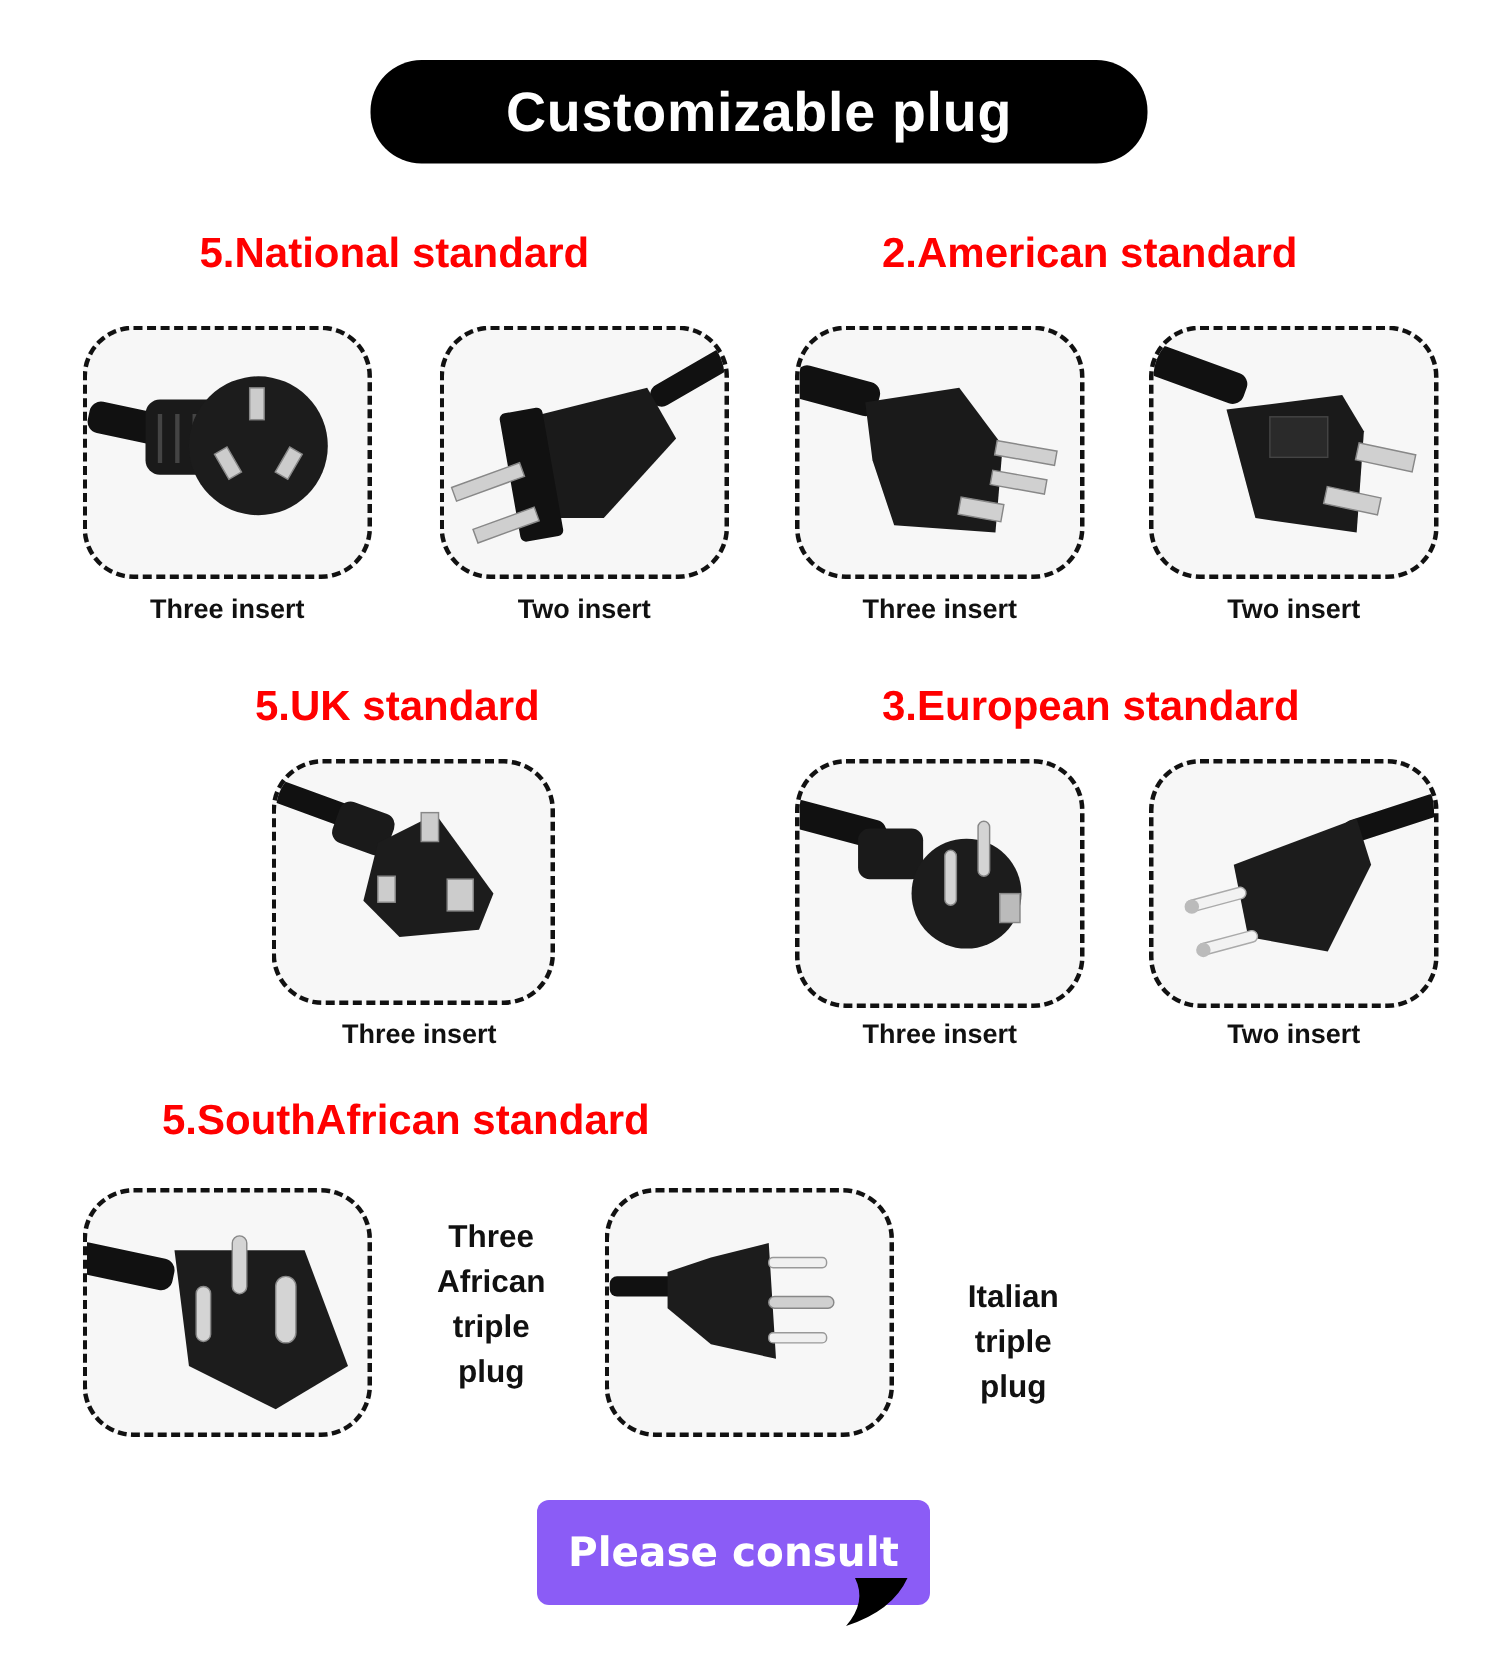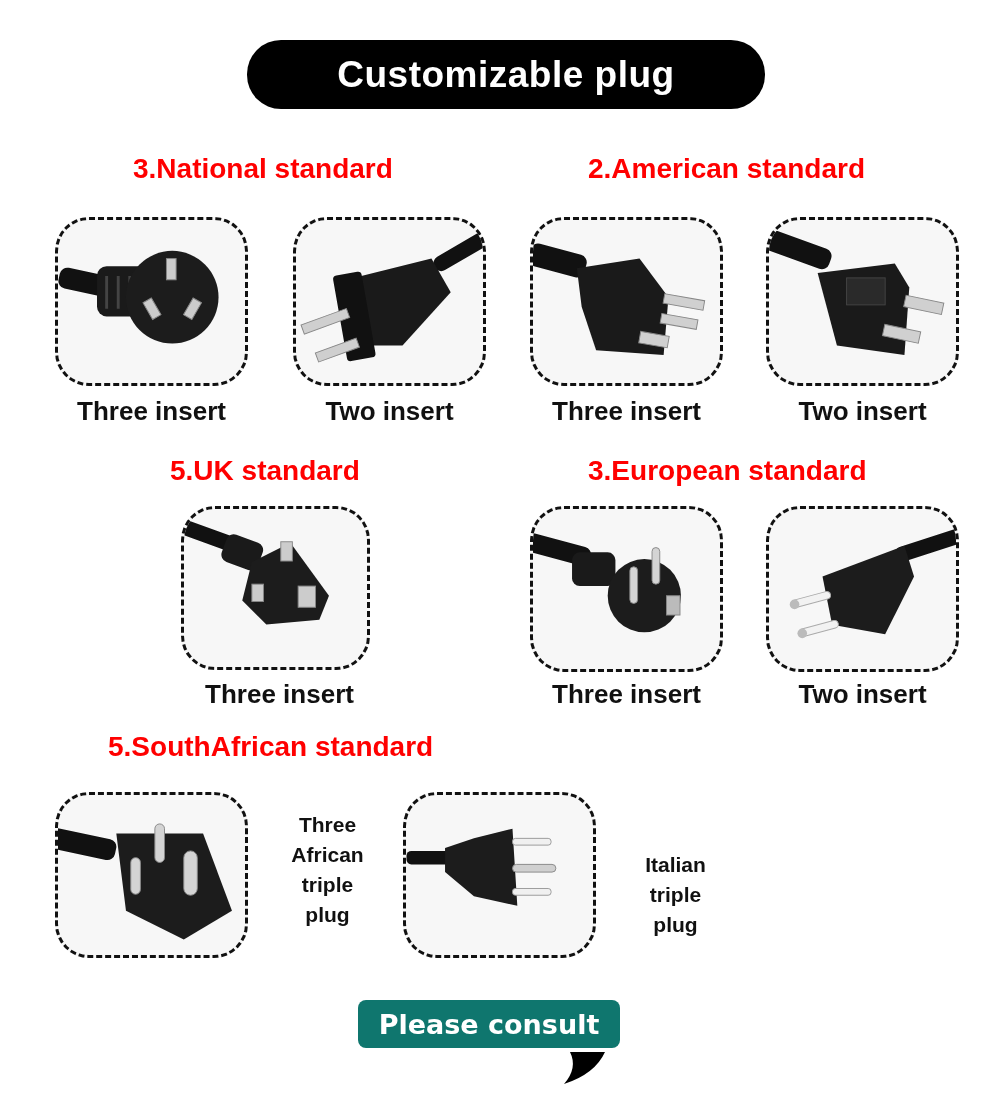--- a/index.html
+++ b/index.html
@@ -6,32 +6,32 @@
   body { width:1000px; height:1109px; position:relative; overflow:hidden;
          font-family:"Liberation Sans", sans-serif; }
   .abs { position:absolute; }
   .title-pill { left:247px; top:40px; width:518px; height:69px; background:#000;
     border-radius:34px; color:#fff; font-family:Liberation Sans, sans-serif; font-weight:bold;
     font-size:37px; display:flex; align-items:center; justify-content:center; letter-spacing:0.5px; }
   .heading { color:#ff0000; font-weight:bold; font-size:28px; white-space:nowrap; }
   .card { border:3px dashed #111; border-radius:34px; box-sizing:border-box; overflow:hidden;
     background:#f7f7f7; }
   .card svg { width:100%; height:100%; display:block; }
-  .caption { color:#111; font-weight:bold; font-size:26px; text-align:center; white-space:nowrap; }
+  .caption { color:#111; font-weight:bold; font-size:18px; text-align:center; white-space:nowrap; }
   .side-label { color:#111; font-weight:bold; font-size:21px; text-align:center; line-height:30px; }
-  .consult { left:358px; top:1000px; width:262px; height:48px; background:#0f766e; border-radius:8px;
+  .consult { left:358px; top:1000px; width:262px; height:70px; background:#8b5cf6; border-radius:8px;
     color:#fff; font-family:"DejaVu Sans", sans-serif; font-weight:bold; font-size:27px;
     display:flex; align-items:center; justify-content:center; }
 </style>
 </head>
 <body>
 
 <div class="abs title-pill">Customizable  plug</div>
 
-<div class="abs heading" style="left:133px;top:153px;">3.National standard</div>
+<div class="abs heading" style="left:133px;top:153px;">5.National standard</div>
 <div class="abs card" style="left:55px;top:217px;width:193px;height:169px;">
   <svg viewBox="0 0 193 169">
     <rect x="0" y="55" width="70" height="22" rx="8" fill="#111" transform="rotate(12 35 66)"></rect>
     <rect x="40" y="48" width="60" height="52" rx="10" fill="#1a1a1a"></rect>
     <line x1="50" y1="58" x2="50" y2="92" stroke="#444" stroke-width="3"></line>
     <line x1="62" y1="58" x2="62" y2="92" stroke="#444" stroke-width="3"></line>
     <line x1="74" y1="58" x2="74" y2="92" stroke="#444" stroke-width="3"></line>
     <circle cx="118" cy="80" r="48" fill="#1c1c1c"></circle>
     <rect x="112" y="40" width="10" height="22" fill="#ccc" stroke="#888"></rect>
     <rect x="92" y="82" width="10" height="20" fill="#ccc" stroke="#888" transform="rotate(-30 97 92)"></rect>

